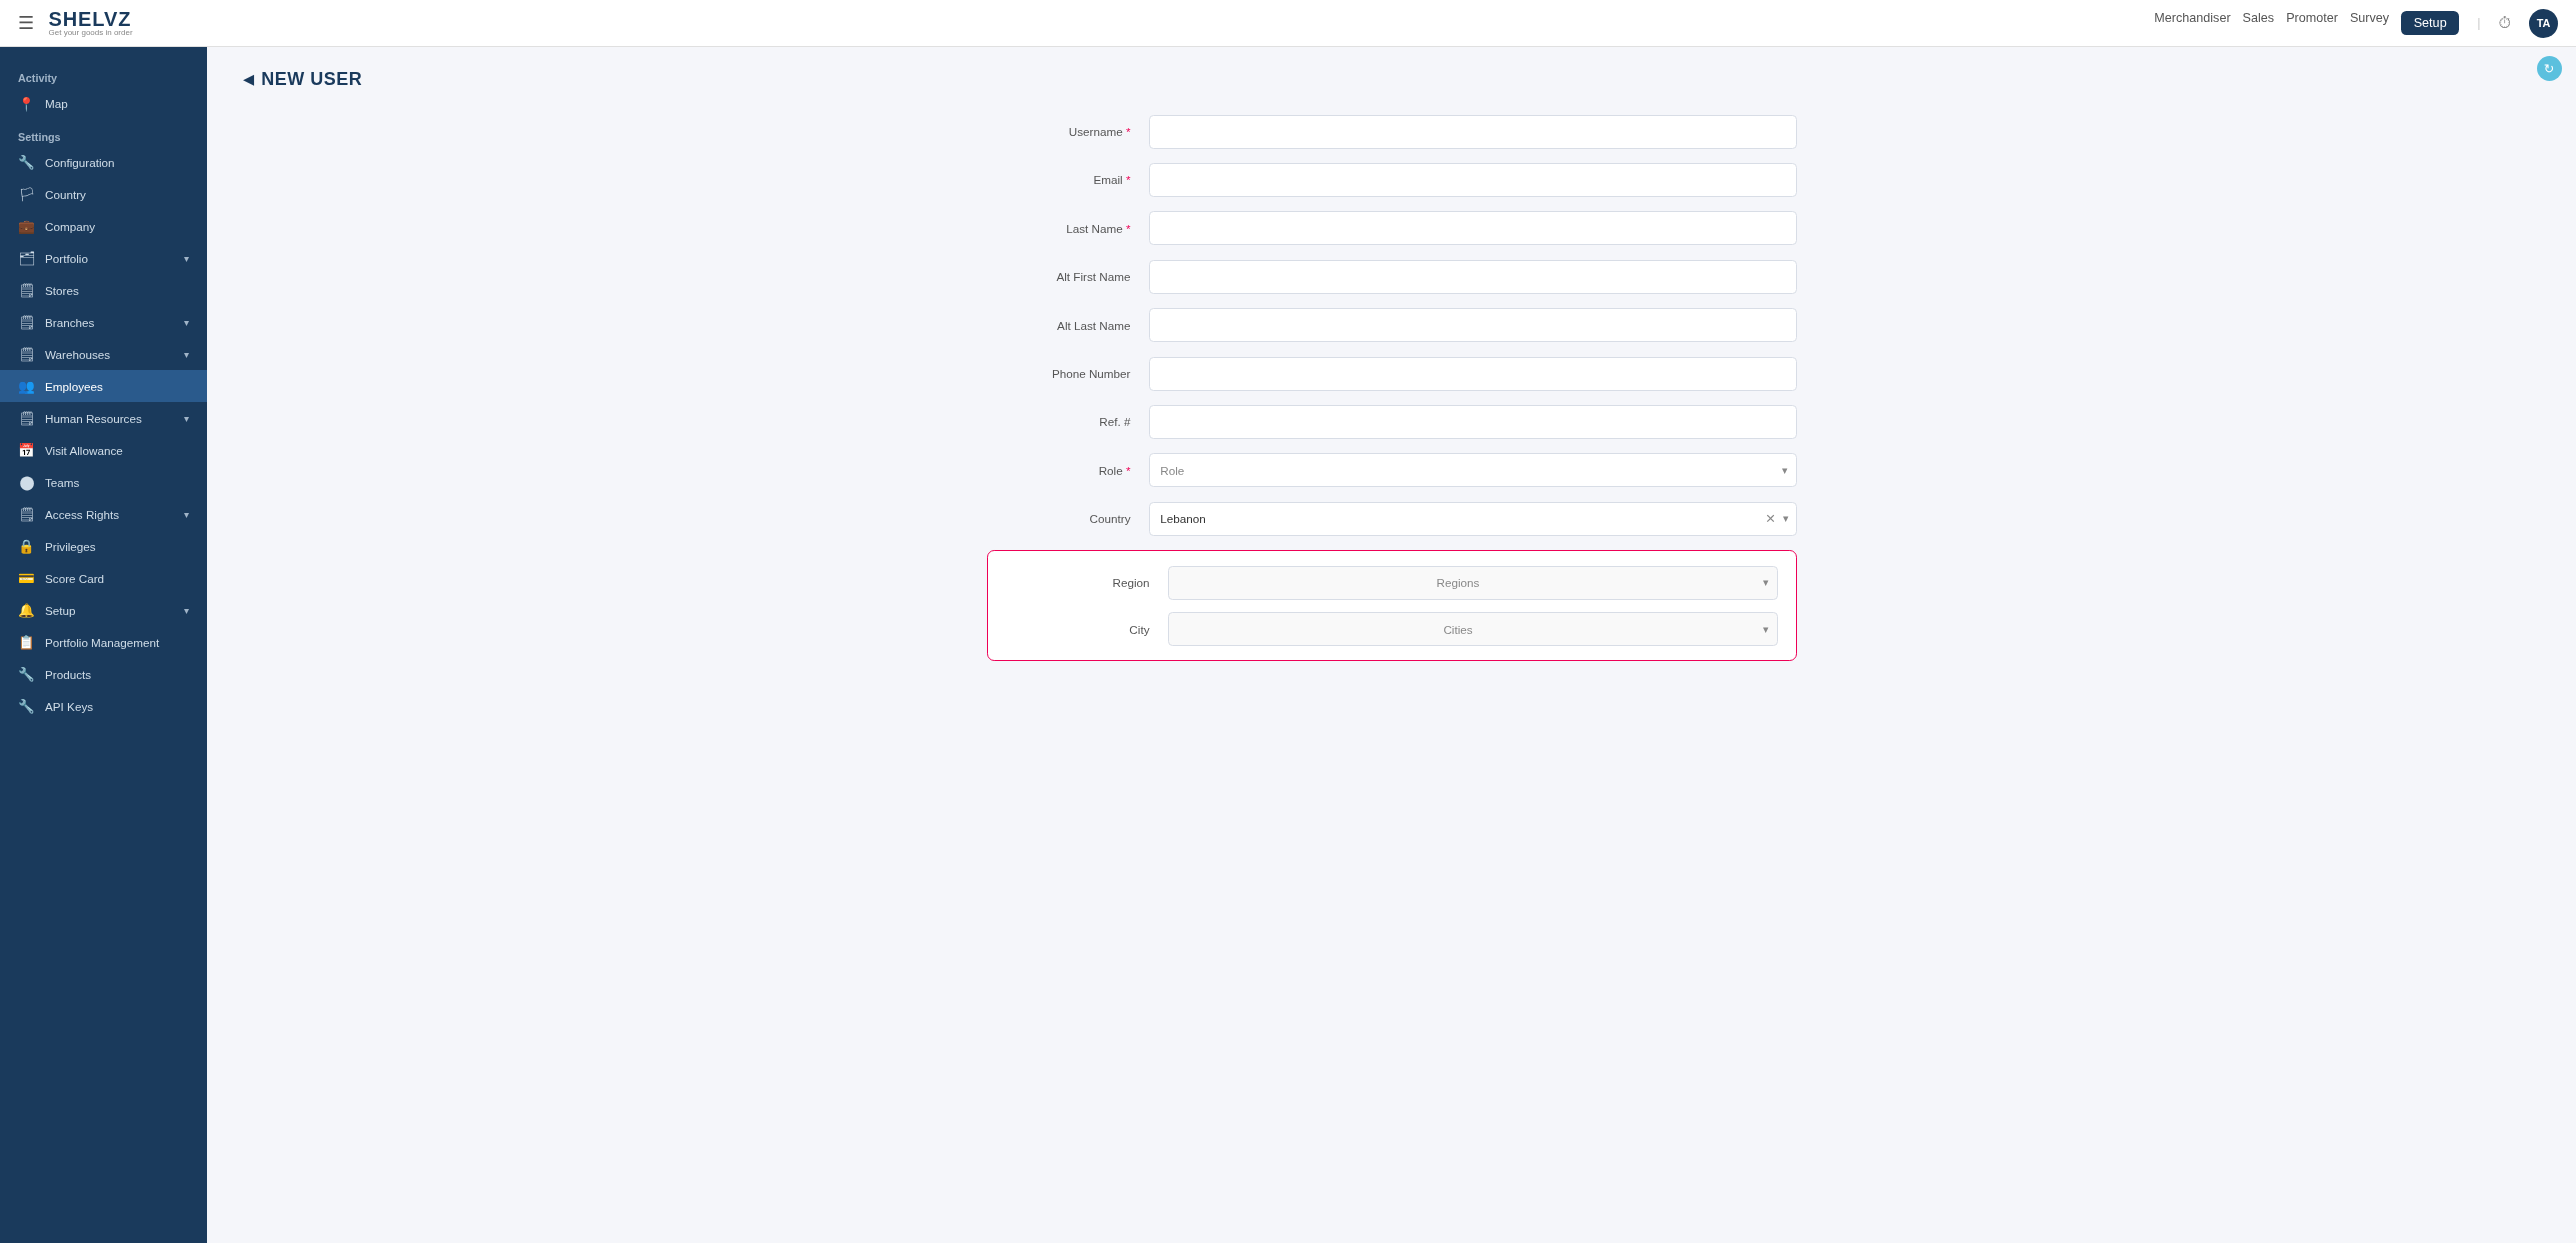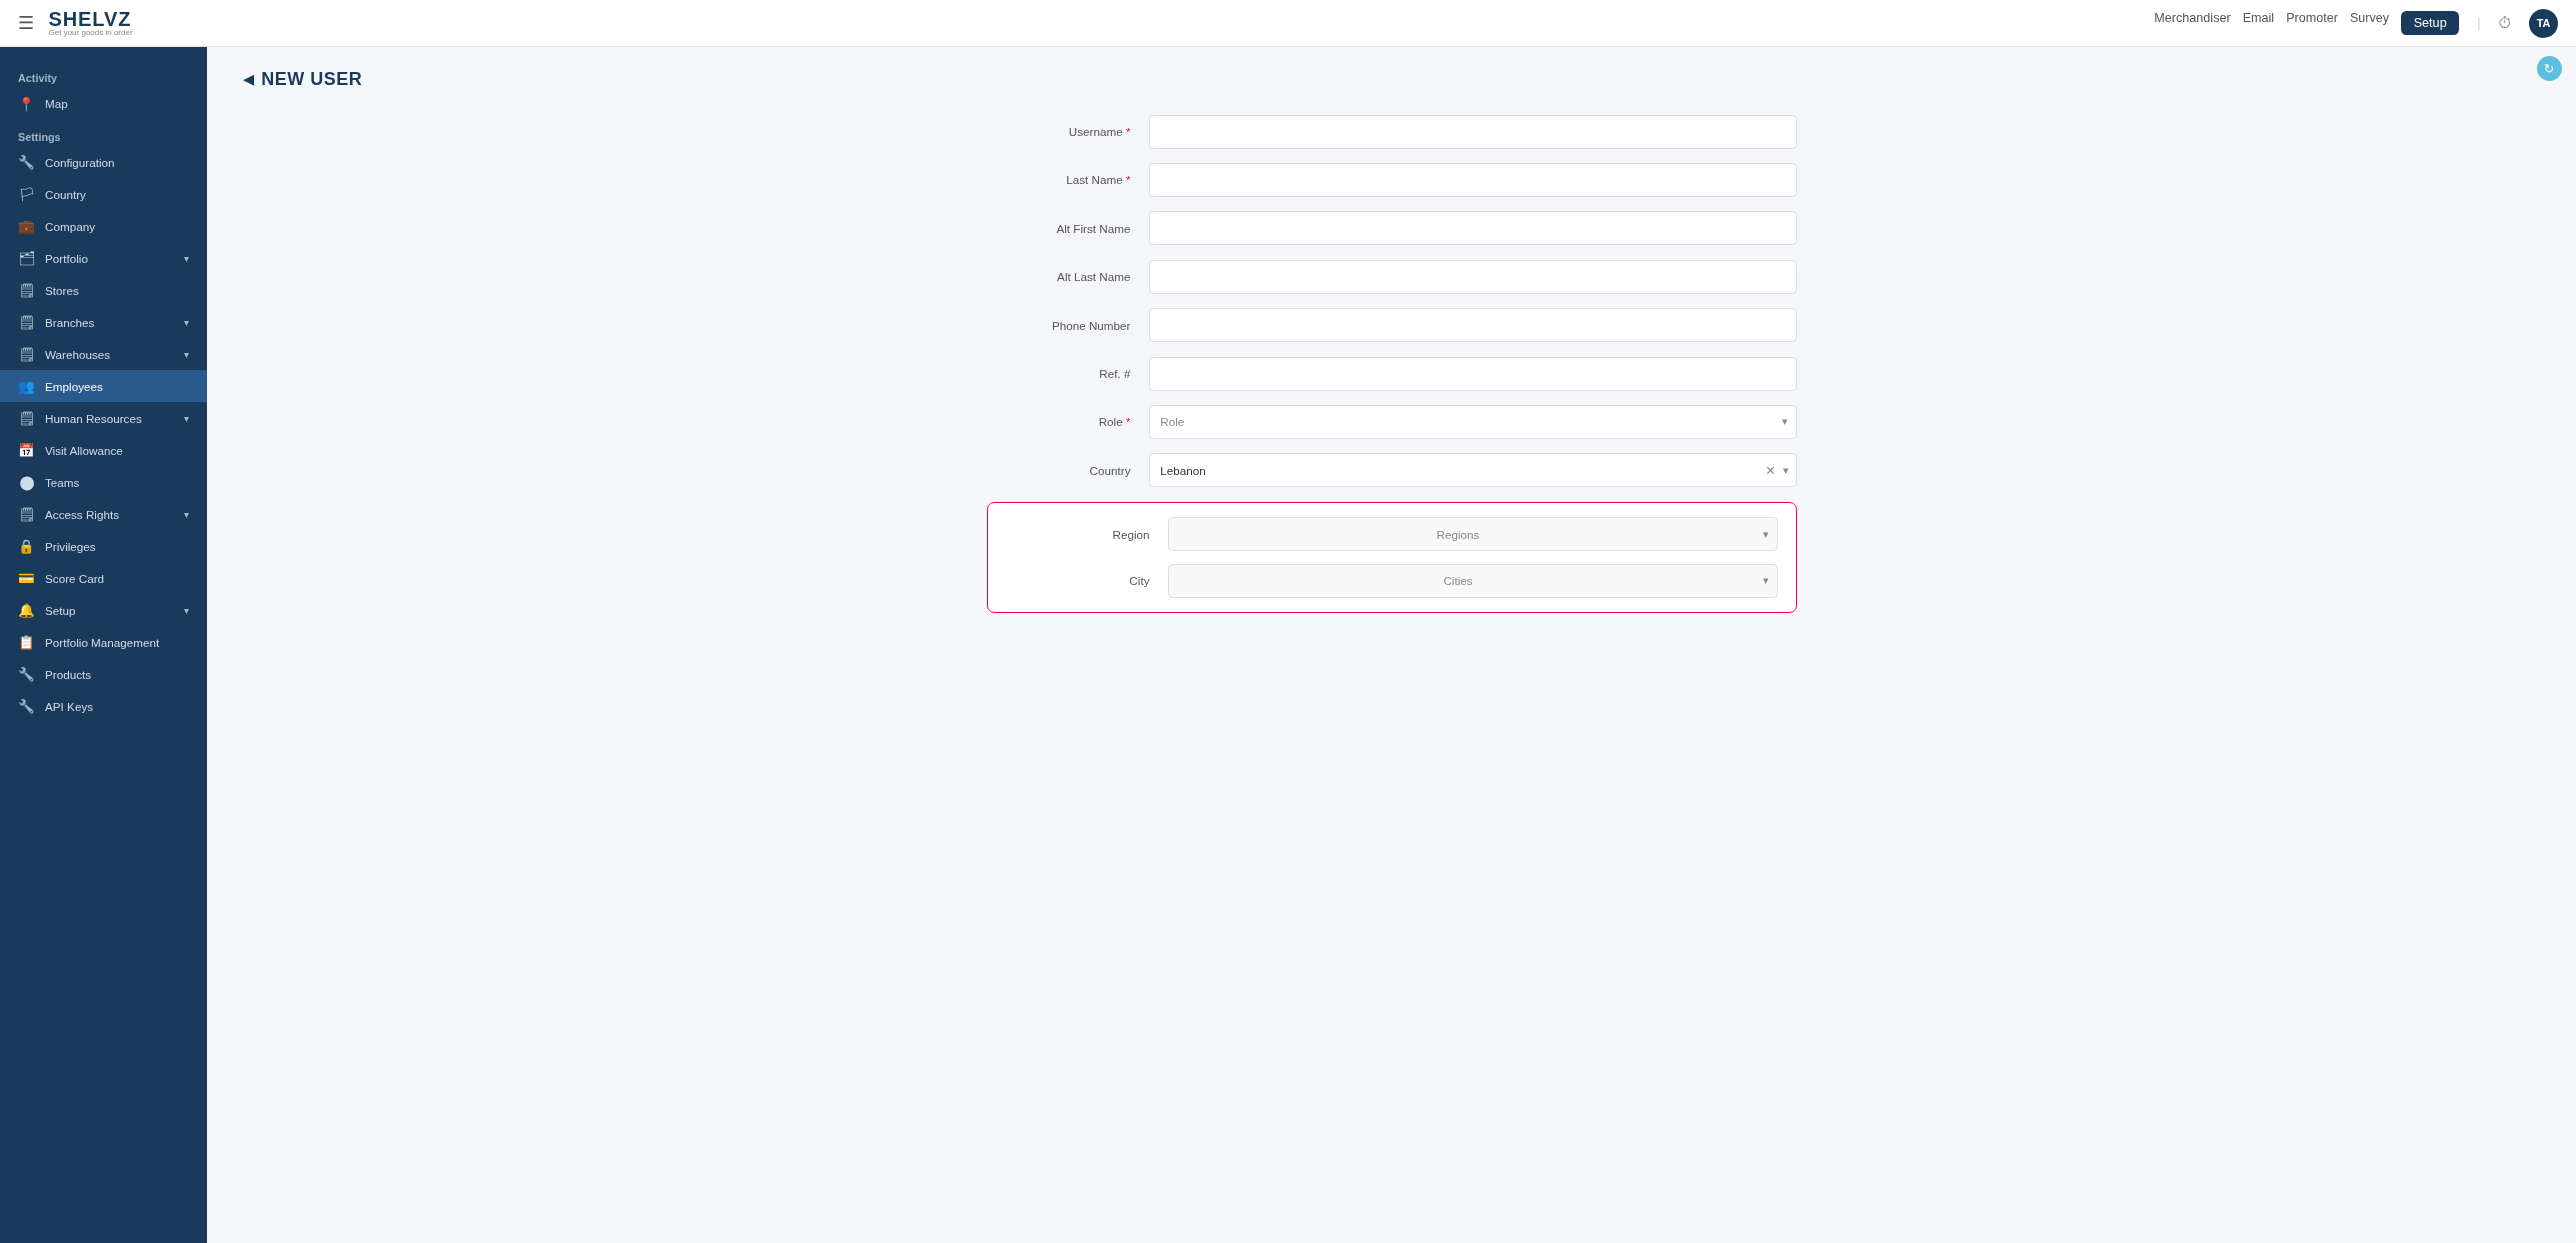--- a/index.html
+++ b/index.html
@@ -131,21 +131,21 @@
   <div class="topnav-left">
     <span class="hamburger">☰</span>
     <div class="logo-area">
       <span class="logo-text">SHELVZ</span>
       <span class="logo-tagline">Get your goods in order</span>
     </div>
   </div>
   <div class="topnav-right">
     <div class="nav-links">
       <a class="nav-link">Merchandiser</a>
-      <a class="nav-link">Email</a>
+      <a class="nav-link">Sales</a>
       <a class="nav-link">Promoter</a>
       <a class="nav-link">Survey</a>
       <a class="nav-link active">Setup</a>
     </div>
     <span class="nav-divider">|</span>
     <span class="nav-icon">⏱</span>
     <div class="nav-avatar">TA</div>
   </div>
 </nav>
 
@@ -252,20 +252,27 @@
     <div class="form-container">
 
       <div class="form-row">
         <label class="form-label">
           <span>Username</span>
           <span class="required"> *</span>
         </label>
         <input class="form-input" type="text" placeholder="" style="">
       </div>
 
+      <div class="form-row">
+        <label class="form-label">
+          <span>Email</span>
+          <span class="required"> *</span>
+        </label>
+        <input class="form-input" type="text" style="">
+      </div>
 
 
       <div class="form-row">
         <label class="form-label">
           <span>Last Name</span>
           <span class="required"> *</span>
         </label>
         <input class="form-input" type="text" style="">
       </div>
 

